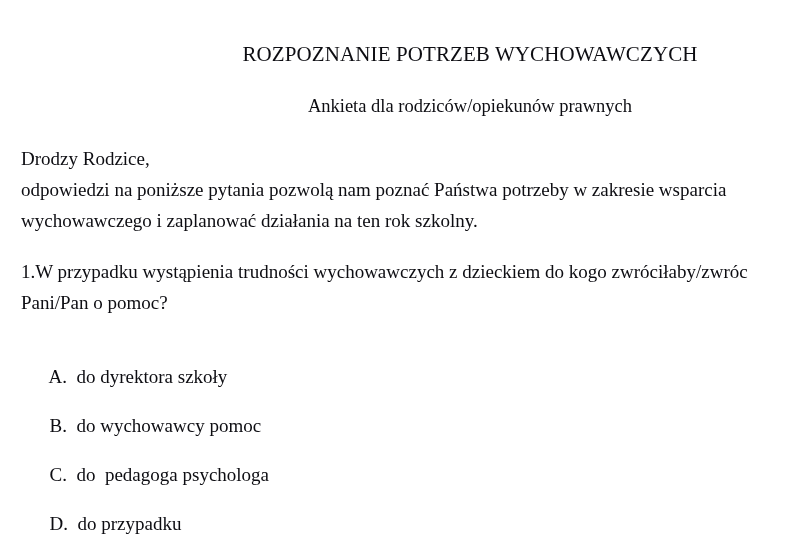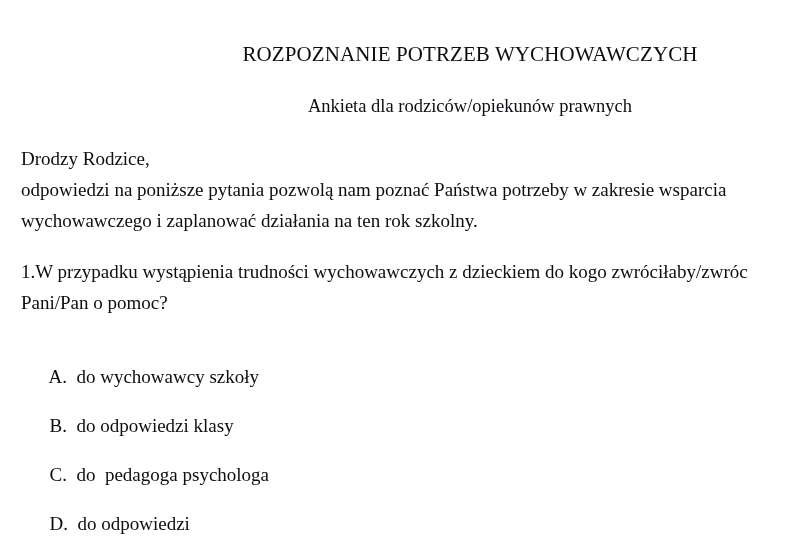--- a/index.html
+++ b/index.html
@@ -100,26 +100,26 @@
     <div class="para-line">wychowawczego i zaplanować działania na ten rok szkolny.</div>
   </div>
 
   <div class="question-block">
     <div class="para-line">1.W przypadku wystąpienia trudności wychowawczych z dzieckiem do kogo zwróciłaby/zwróc</div>
     <div class="para-line">Pani/Pan o pomoc?</div>
   </div>
 
   <div class="options">
     <div class="option-row">
-      <span class="option-letter">A.</span><span>&nbsp; </span><span>do wychowawcy szkoły</span>
+      <span class="option-letter">A.</span><span>&nbsp; </span><span>do dyrektora szkoły</span>
     </div>
     <div class="option-row">
-      <span class="option-letter">B.</span><span>&nbsp; </span><span>do odpowiedzi klasy</span>
+      <span class="option-letter">B.</span><span>&nbsp; </span><span>do wychowawcy pomoc</span>
     </div>
     <div class="option-row">
       <span class="option-letter">C.</span><span>&nbsp; </span><span>do  pedagoga psychologa</span>
     </div>
     <div class="option-row">
-      <span class="option-letter">D.</span><span>&nbsp; </span><span>do odpowiedzi</span>
+      <span class="option-letter">D.</span><span>&nbsp; </span><span>do przypadku</span>
     </div>
   </div>
 
 </div>
 
 </body></html>

